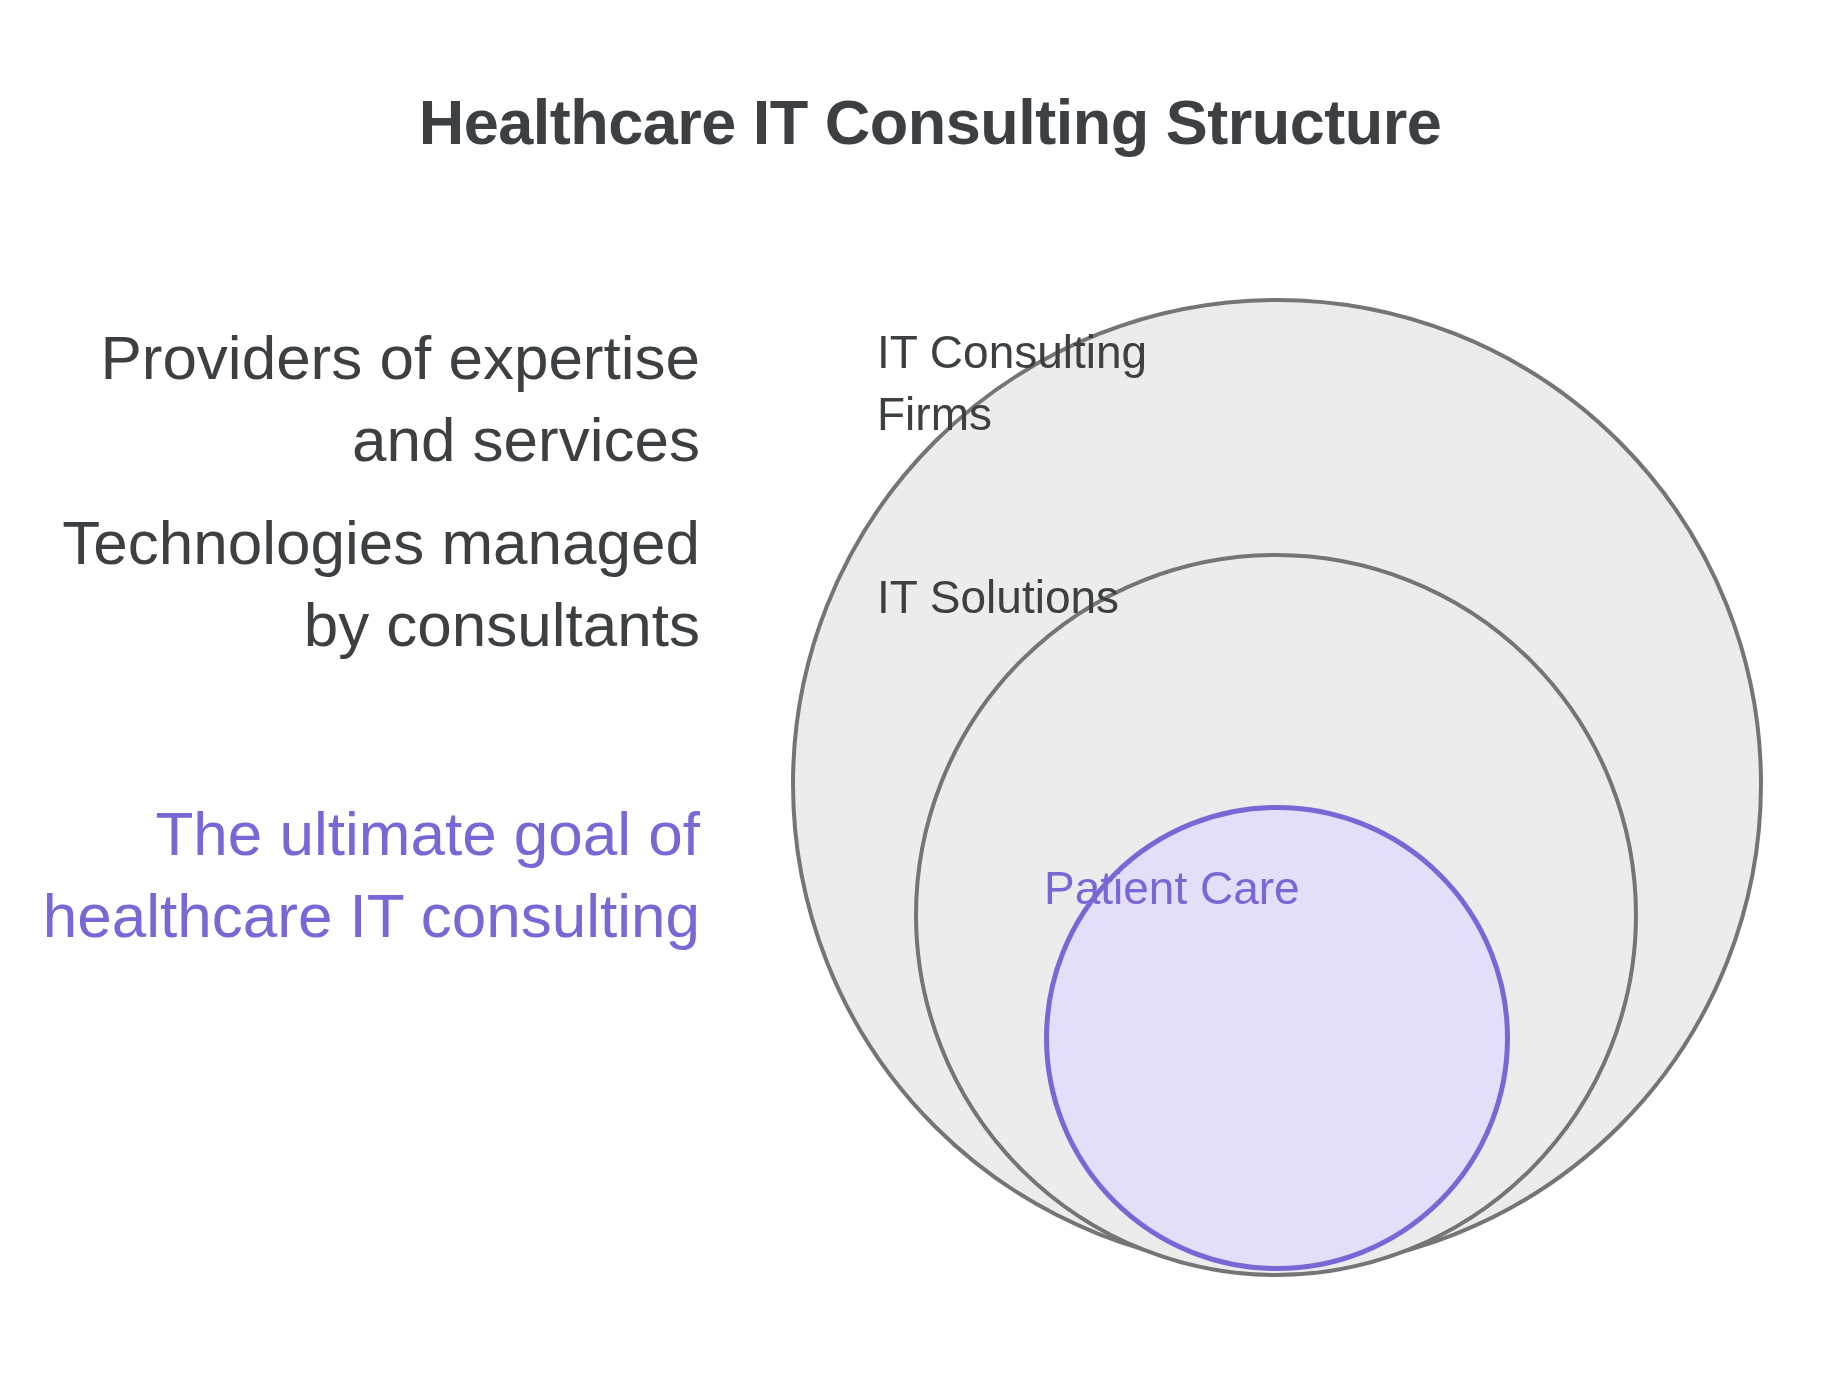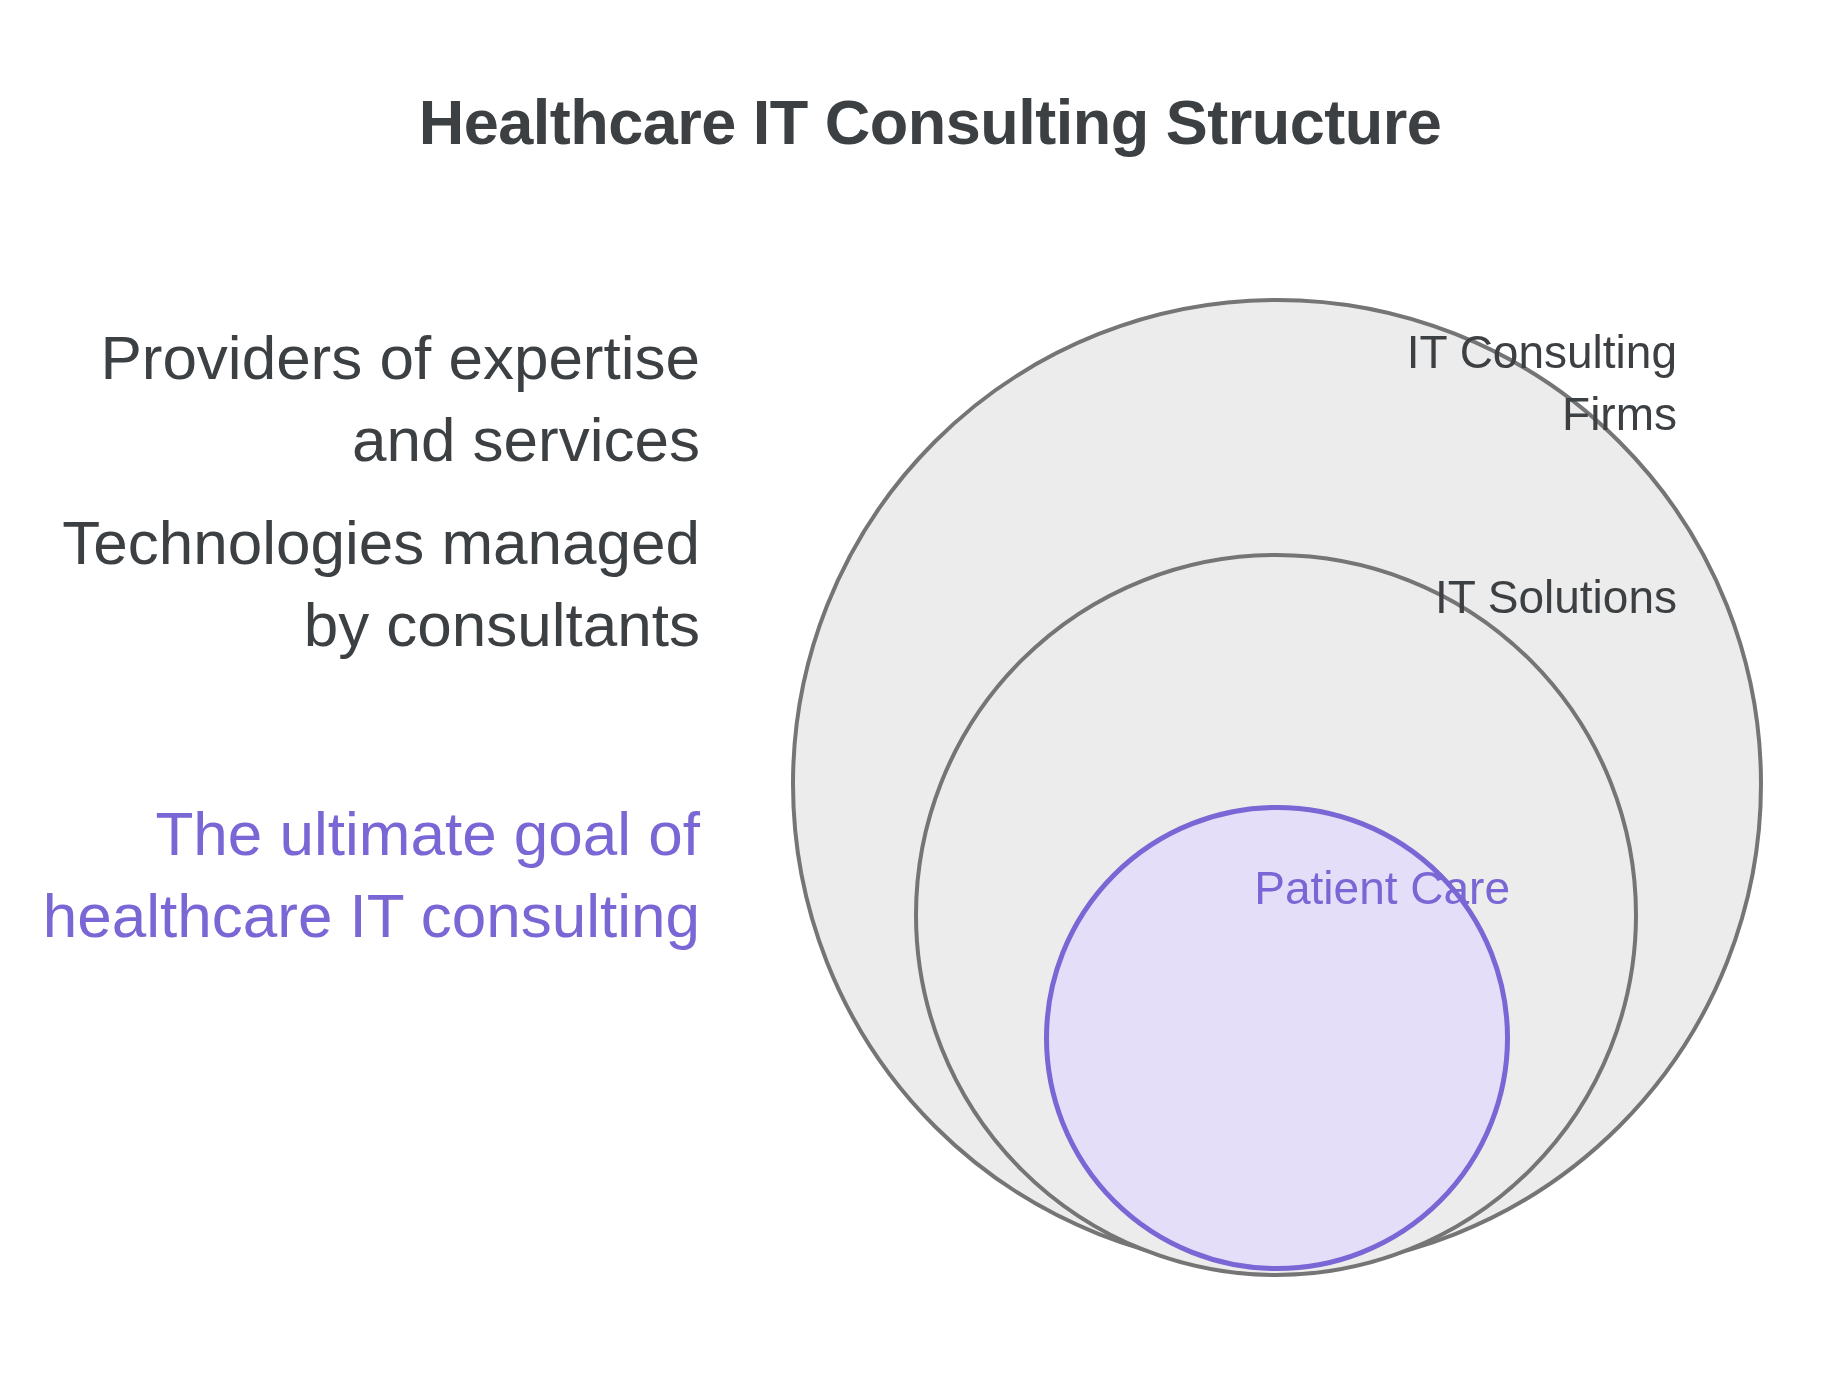--- a/index.html
+++ b/index.html
@@ -94,21 +94,21 @@
     left: 1044px;
     top: 805px;
     width: 466px;
     height: 466px;
     background: #e5def9;
     border: 5px solid #7a66d4;
   }
 
   .circle-label {
     position: absolute;
-    text-align: right;
+    text-align: left;
     font-size: 46px;
     line-height: 1.34;
     font-weight: 400;
     white-space: pre-line;
   }
   .label-outer {
     left: 877px;
     top: 322px;
     width: 800px;
     color: #3c4043;

